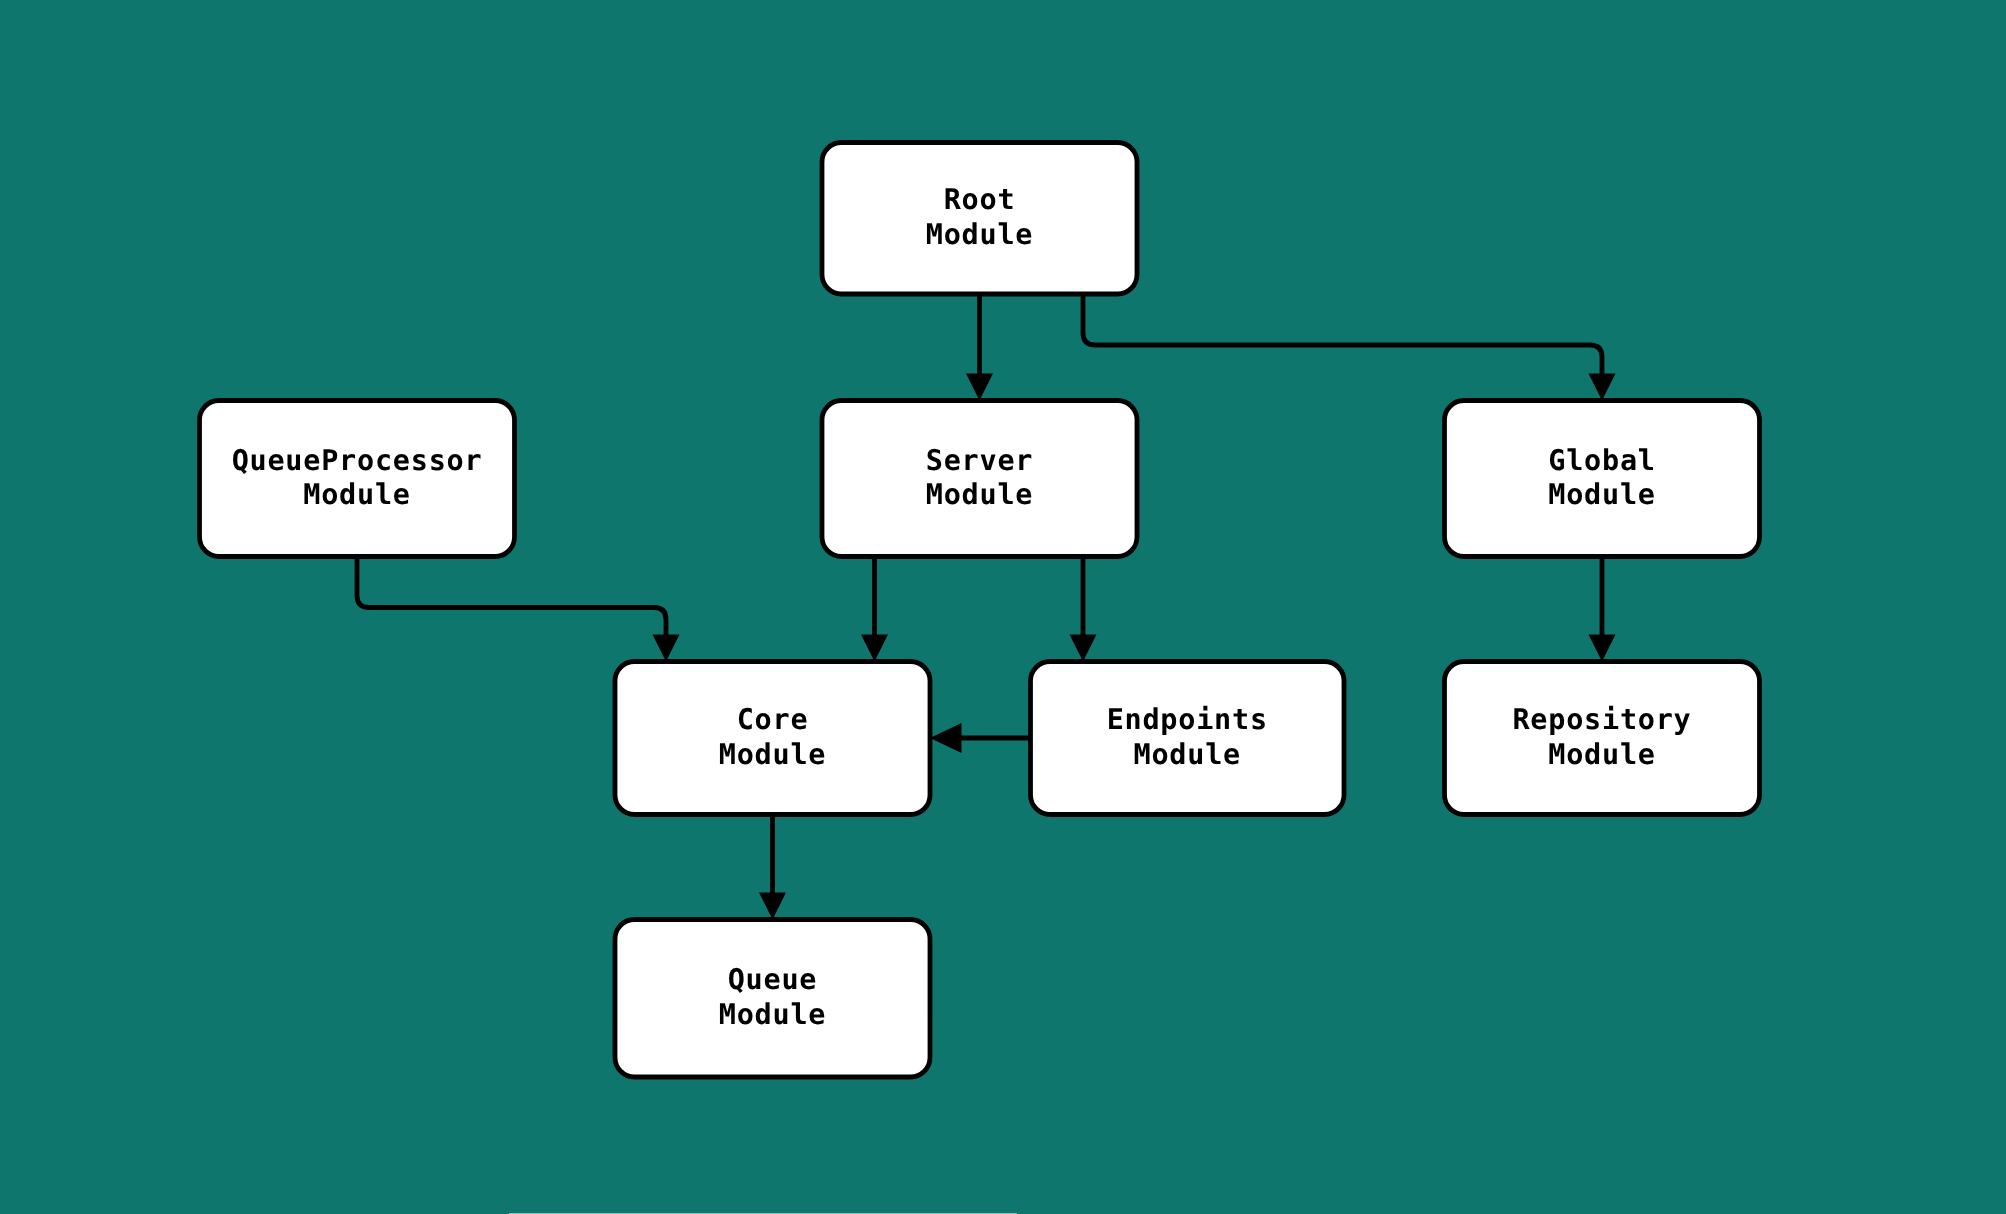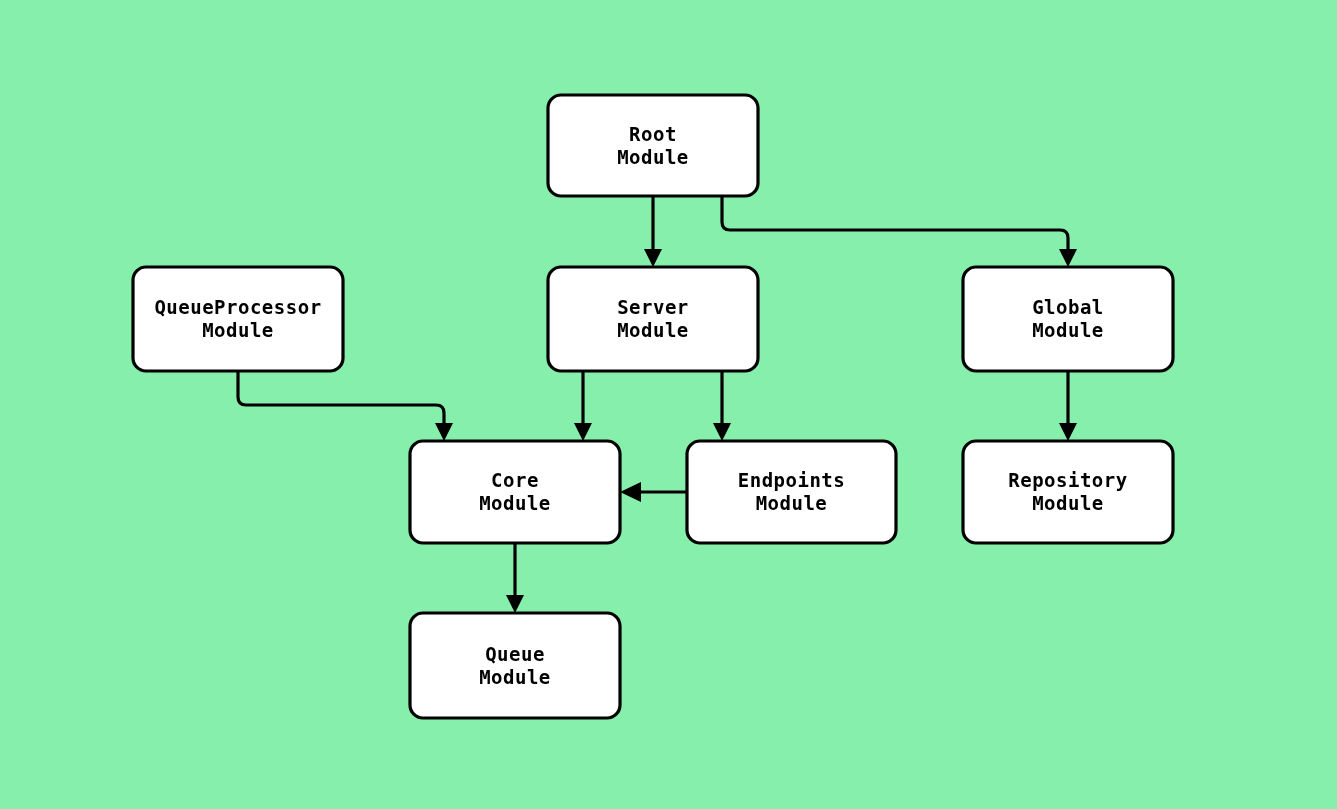--- a/index.html
+++ b/index.html
@@ -11,21 +11,21 @@
   body {
     width: 1337px;
     height: 809px;
     overflow: hidden;
     font-family: "DejaVu Sans Mono", "Liberation Mono", monospace;
   }
   #diagram-root {
     position: relative;
     width: 1337px;
     height: 809px;
-    background: #86efac;
+    background: #0f766e;
   }
   svg#diagram-canvas {
     display: block;
     width: 1337px;
     height: 809px;
   }
   .node-box {
     fill: #ffffff;
     stroke: #000000;
     stroke-width: 3.2;

